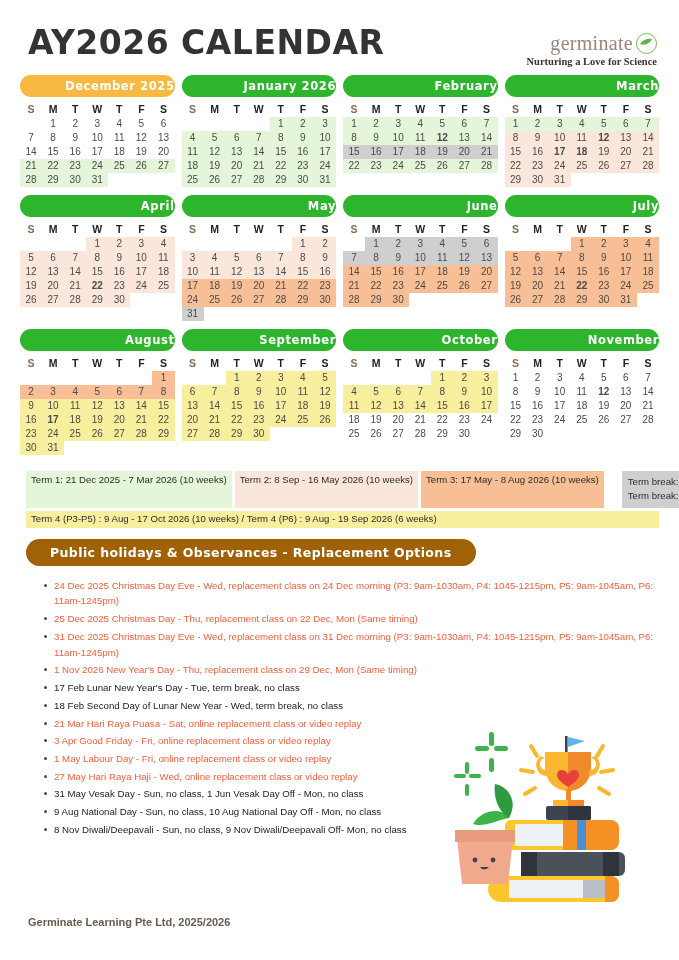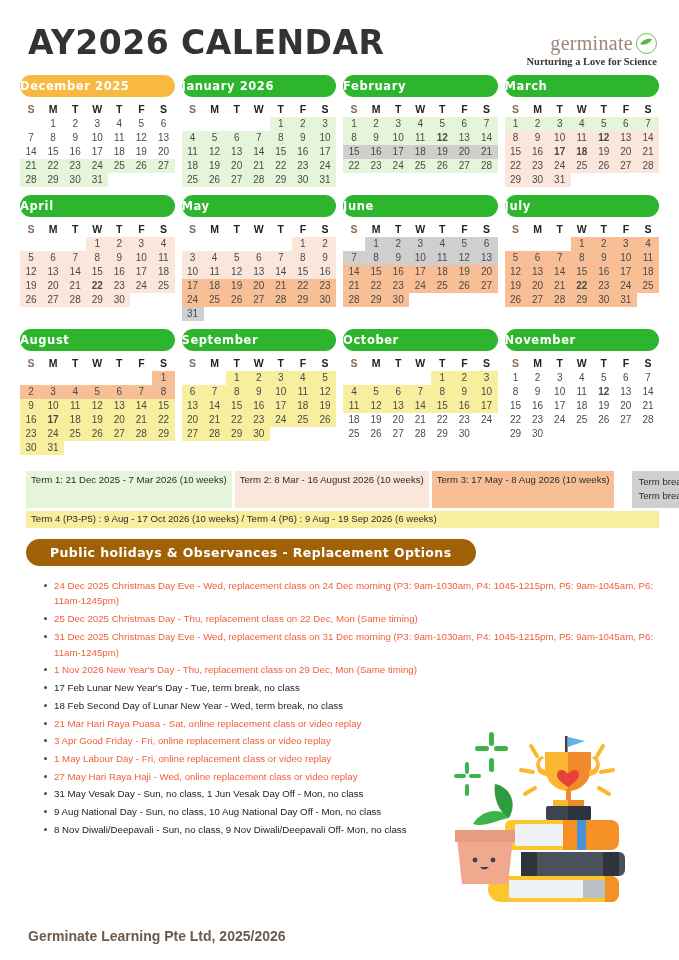--- a/index.html
+++ b/index.html
@@ -39,21 +39,21 @@
     font-family:"Liberation Serif", serif;font-weight:bold;
   }
 
   
   .cal-grid{
     display:grid;grid-template-columns:repeat(4,1fr);
     gap:8px 7px;padding:8px 20px 0 20px;
   }
   .month{width:100%;}
   .month-name{
-    border-radius:11px;text-align:left;color:#ffffff;
+    border-radius:11px;text-align:right;color:#ffffff;
     font-size:11.5px;font-weight:bold;letter-spacing:0.6px;
     padding:4px 0 4px 0;background:#2eb52e;
     font-family:"DejaVu Sans", sans-serif;
   }
   .month-name.amber{background:#f7b942;}
   table.days{
     border-collapse:collapse;width:100%;margin-top:4px;
     table-layout:fixed;
   }
   table.days th{
@@ -114,22 +114,22 @@
     width:3px;height:3px;border-radius:50%;background:#4a4a4a;
   }
   .ph-list li.red{color:#f0603c;}
   .ph-list li.red::before{background:#4a4a4a;}
 
   
   .illus{position:absolute;right:16px;bottom:52px;width:210px;height:180px;}
 
   
   .footer{
-    position:absolute;left:28px;bottom:16px;
-    font-size:14px;font-weight:bold;color:#6b5a4e;
+    position:absolute;left:28px;bottom:32px;
+    font-size:11px;font-weight:bold;color:#6b5a4e;
   }
 </style>
 </head>
 <body>
 
 <div class="page">
 
   
   <div class="header">
     <h1 class="title">AY2026 CALENDAR</h1>
@@ -912,21 +912,21 @@
             </tr>
           </tbody>
         </table>
       </div>
     </div>
 
   
   <div class="legend">
     <div class="legend-left">
         <div class="chip c1">Term 1: 21 Dec 2025 - 7 Mar 2026 (10 weeks)</div>
-        <div class="chip c2">Term 2: 8 Mar - 16 August 2026 (10 weeks)</div>
+        <div class="chip c2">Term 2: 8 Sep - 16 May 2026 (10 weeks)</div>
         <div class="chip c3">Term 3: 17 May - 8 Aug 2026 (10 weeks)</div>
       </div>
     <div class="legend-right">
         <div class="chip cb" style="padding: 4px 6px;">
           <div style="font-size: 9.6px; line-height: 1.5;">Term break: 15 Feb - 21 Feb 2026 (1 week)</div>
           <div style="font-size: 9.6px; line-height: 1.5;">Term break: 31 May - 13 Jun 2026 (2 weeks)</div>
         </div>
       </div>
   </div>
   <div class="legend-wide">

